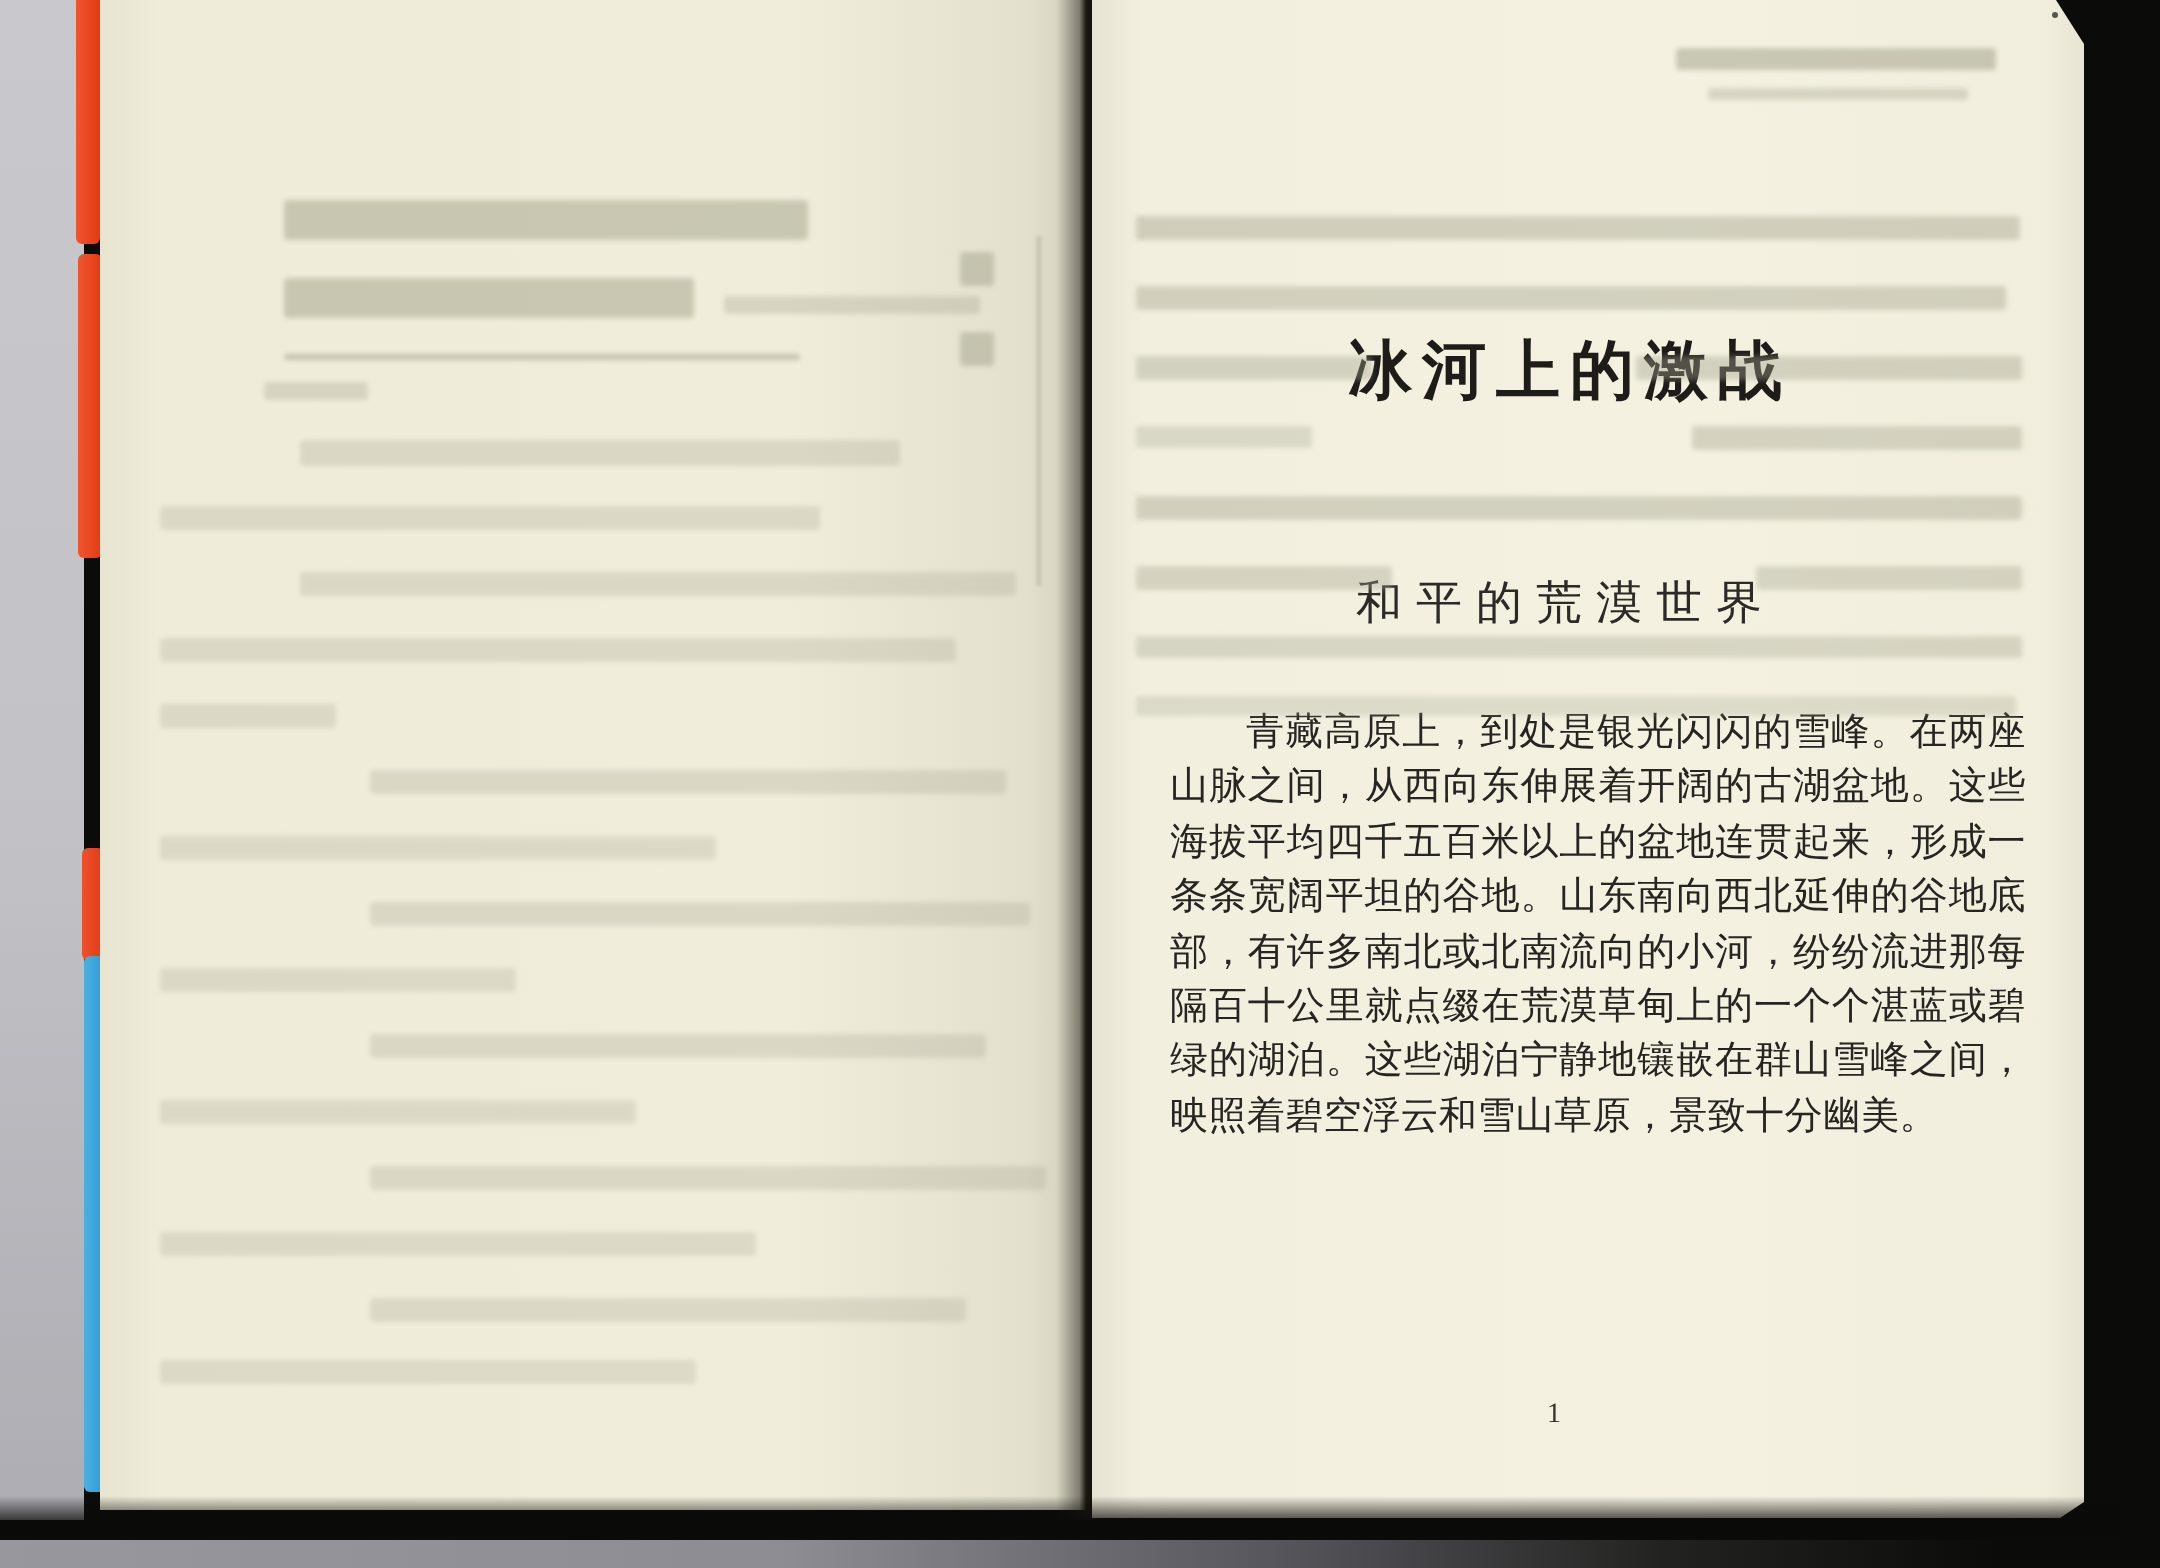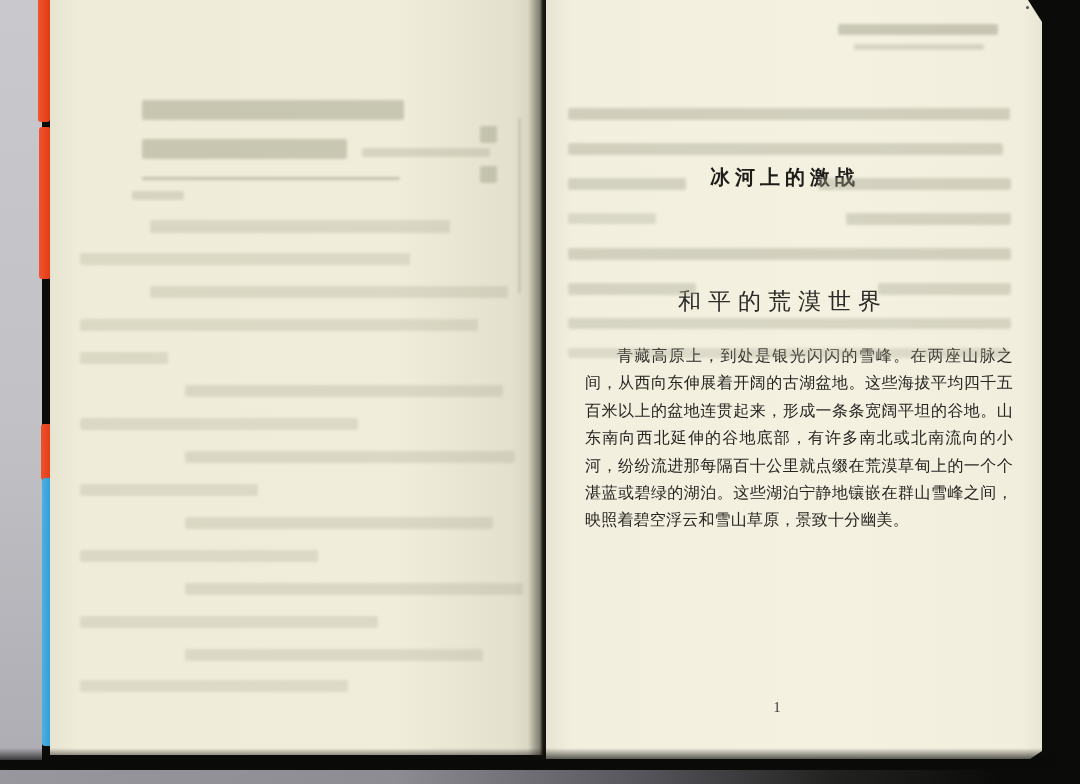--- a/index.html
+++ b/index.html
@@ -46,31 +46,31 @@
     background:linear-gradient(90deg,rgba(30,28,20,0) 0%,rgba(30,28,20,.45) 45%,#181710 58%,rgba(30,28,20,.35) 72%,rgba(30,28,20,0) 100%);
   }
   
   .ghost{position:absolute; background:#a3a28c; filter:blur(1.4px); border-radius:2px;}
   .ghost.bold{background:#8f9078;}
   .vrule{position:absolute; background:#b9b8a2; filter:blur(.8px);}
   
   .chapter-title{
     position:absolute; left:0; top:164px; width:100%;
     text-align:center; font-family:"Liberation Sans",sans-serif;
-    font-weight:bold; font-size:20px; letter-spacing:5px; color:#1d1c19;
+    font-weight:bold; font-size:32px; letter-spacing:5px; color:#1d1c19;
     transform:translateX(-9px);
   }
   .section-heading{
     position:absolute; left:0; top:286px; width:100%;
     text-align:center; font-size:23px; letter-spacing:7px; color:#2b2a26;
     transform:translateX(-11px); font-weight:500;font-family:Liberation Serif, serif;
   }
   .body-text{
-    position:absolute; left:39px; top:342px; width:428px;
-    font-size:16px; line-height:27.4px; color:#262521;
+    position:absolute; left:39px; top:353px; width:428px;
+    font-size:19px; line-height:27.4px; color:#262521;
     text-align:justify; letter-spacing:.2px;font-family:Liberation Serif, serif;
   }
   .body-text p{margin:0; text-indent:2em;}
   .page-number{
     position:absolute; left:0; top:700px; width:100%; text-align:center;
     font-size:14px; color:#33322e; transform:translateX(-17px);
   }
   .speck{position:absolute; width:3px; height:3px; border-radius:50%; background:#55544e;}
 </style>
 </head>

